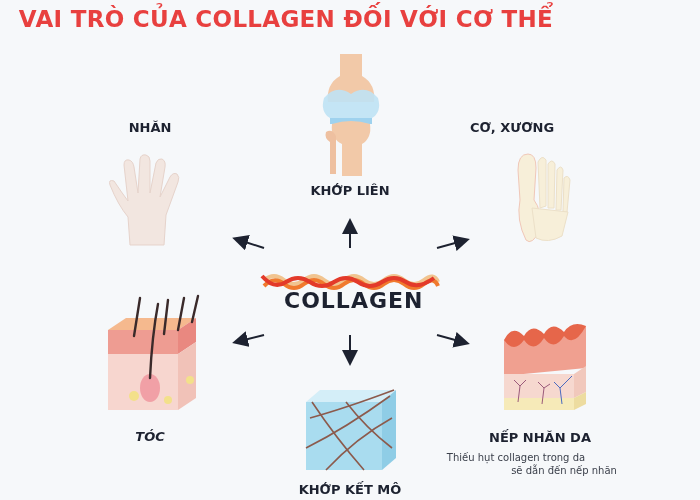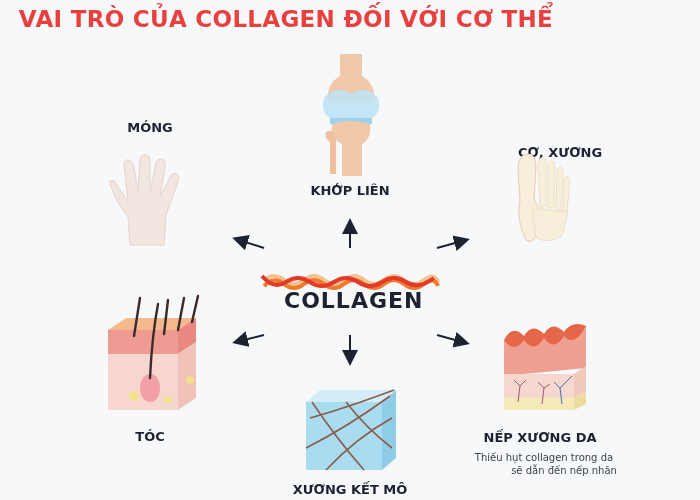--- a/index.html
+++ b/index.html
@@ -20,26 +20,26 @@
 
 <svg style="left:316px;top:54px;" width="70" height="122" viewBox="0 0 70 122">
   <path d="M24 0 L46 0 L46 22 Q60 30 58 48 L12 48 Q10 30 24 22 Z" fill="#f2c9a8"></path>
   <path d="M8 44 Q20 30 35 40 Q50 30 62 44 Q66 58 56 64 L14 64 Q4 58 8 44 Z" fill="#bfe2f4" opacity="0.9"></path>
   <path d="M14 64 L56 64 L56 70 L14 70 Z" fill="#9fd2ee"></path>
   <path d="M16 70 Q35 64 54 70 Q56 84 46 90 L46 122 L26 122 L26 90 Q14 84 16 70 Z" fill="#f2c9a8"></path>
   <path d="M10 78 Q16 74 20 82 L20 120 L14 120 L14 88 Q8 84 10 78 Z" fill="#eec0a0"></path>
 </svg>
 <div class="abs label" style="left:270px;top:183px;width:160px;">KHỚP LIÊN</div>
 
-<div class="abs label" style="left:100px;top:120px;width:100px;">MÓNG</div>
+<div class="abs label" style="left:100px;top:120px;width:100px;">NHĂN</div>
 <svg style="left:108px;top:155px;" width="84" height="92" viewBox="0 0 84 92">
   <path d="M22 90 L20 62 Q10 50 2 30 Q0 24 6 26 Q14 38 20 46 L16 10 Q16 4 21 5 Q25 6 26 12 L30 38 L32 4 Q33 -1 38 0 Q42 1 42 6 L42 38 L48 8 Q50 3 54 4 Q58 6 57 12 L52 42 L62 22 Q65 17 69 19 Q72 22 70 27 L58 60 L56 90 Z" fill="#f2e6e0" stroke="#e6d3cb" stroke-width="1"></path>
 </svg>
 
-<div class="abs label" style="left:500px;top:120px;width:120px;margin-top:25px;">CƠ, XƯƠNG</div>
+<div class="abs label" style="left:452px;top:120px;width:120px;">CƠ, XƯƠNG</div>
 <svg style="left:512px;top:150px;" width="60" height="96" viewBox="0 0 60 96">
   <path d="M6 20 Q6 4 16 4 Q24 4 24 18 L22 50 Q30 60 28 80 Q20 96 14 90 Q4 70 8 50 Z" fill="#f7efd9" stroke="#f0c7b8"></path>
   <path d="M26 12 Q30 4 34 10 L34 56 L28 58 Z" fill="#f7efd9" stroke="#ece0c8"></path>
   <path d="M36 14 Q40 8 43 14 L42 58 L36 58 Z" fill="#f7efd9" stroke="#ece0c8"></path>
   <path d="M45 20 Q49 14 51 20 L49 60 L44 60 Z" fill="#f7efd9" stroke="#ece0c8"></path>
   <path d="M52 28 Q56 24 58 30 L55 62 L51 62 Z" fill="#f7efd9" stroke="#ece0c8"></path>
   <path d="M20 58 L56 62 L50 86 Q36 94 24 88 Z" fill="#f7efd9" stroke="#ece0c8"></path>
 </svg>
 
 <svg style="left:0;top:0;" width="700" height="500" viewBox="0 0 700 500">
@@ -76,46 +76,46 @@
   <circle cx="64" cy="104" r="4" fill="#f3e08a"></circle>
   <circle cx="86" cy="84" r="4" fill="#f3e08a"></circle>
   <g stroke="#3a2a2a" stroke-width="2.4" fill="none" stroke-linecap="round">
     <path d="M30 40 L36 2"></path>
       <path d="M46 82 Q48 40 54 8"></path>
       <path d="M60 38 L64 4"></path>
     <path d="M74 34 L80 2"></path>
       <path d="M88 26 L94 0"></path>
   </g>
 </svg>
-<div class="abs label" style="left:100px;top:429px;width:100px;">TÓC</div>
+<div class="abs label" style="left:100px;top:429px;width:100px;font-style:italic;">TÓC</div>
 
 <svg style="left:306px;top:388px;" width="90" height="84" viewBox="0 0 90 84">
   <polygon points="0,14 14,2 90,2 76,14" fill="#d4eef8"></polygon>
   <rect x="0" y="14" width="76" height="68" fill="#a9dcef"></rect>
   <polygon points="76,14 90,2 90,70 76,82" fill="#8fcde6"></polygon>
   <g stroke="#8c5a4c" stroke-width="1.6" fill="none">
     <path d="M4 30 Q40 20 88 2"></path>
       <path d="M0 60 Q40 40 84 8"></path>
     <path d="M20 82 Q50 50 86 30"></path>
       <path d="M6 14 Q30 50 58 82"></path>
     <path d="M40 14 Q60 40 86 60"></path>
   </g>
 </svg>
-<div class="abs label" style="left:270px;top:482px;width:160px;">XƯƠNG KẾT MÔ</div>
+<div class="abs label" style="left:270px;top:482px;width:160px;">KHỚP KẾT MÔ</div>
 
 <svg style="left:502px;top:318px;" width="86" height="94" viewBox="0 0 86 94">
   <path d="M2 22 Q10 6 22 18 Q30 4 42 16 Q50 2 62 14 Q70 2 84 8 L84 30 L2 40 Z" fill="#e6664a"></path>
   <path d="M2 22 Q12 36 22 22 Q32 36 42 20 Q52 34 62 18 Q72 30 84 8 L84 50 L2 58 Z" fill="#f0a090"></path>
   <rect x="2" y="56" width="70" height="24" fill="#f6d8cf"></rect>
   <polygon points="72,56 84,48 84,74 72,80" fill="#f1c8bc"></polygon>
   <rect x="2" y="80" width="70" height="12" fill="#f6eab8"></rect>
   <polygon points="72,80 84,74 84,86 72,92" fill="#eddca0"></polygon>
   <g stroke="#9b5a7a" stroke-width="1" fill="none">
     <path d="M16 84 L18 68 L12 62 M18 68 L24 62"></path>
     <path d="M40 86 L42 70 L36 64 M42 70 L48 66"></path>
   </g>
   <g stroke="#4a6ac0" stroke-width="1" fill="none">
     <path d="M60 86 L58 70 L52 64 M58 70 L66 62 L70 58"></path>
   </g>
 </svg>
-<div class="abs label" style="left:480px;top:430px;width:120px;">NẾP XƯƠNG DA</div>
-<div class="abs sub" style="left:464px;top:451px;width:160px;">Thiếu hụt collagen trong da</div>
+<div class="abs label" style="left:480px;top:430px;width:120px;">NẾP NHĂN DA</div>
+<div class="abs sub" style="left:436px;top:451px;width:160px;">Thiếu hụt collagen trong da</div>
 <div class="abs sub" style="left:484px;top:464px;width:160px;">sẽ dẫn đến nếp nhăn</div>
 
 </body></html>

